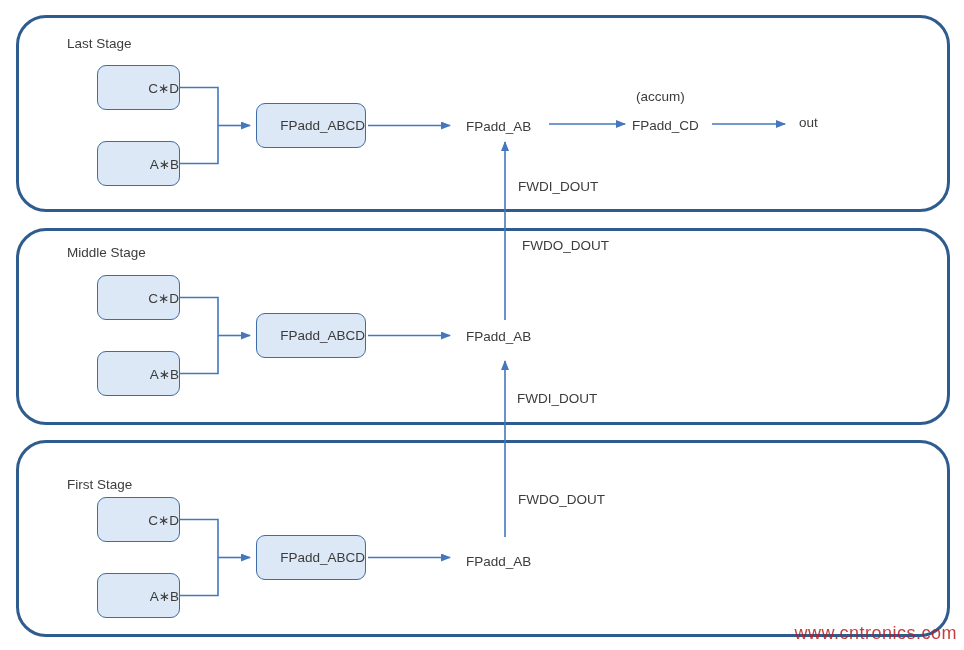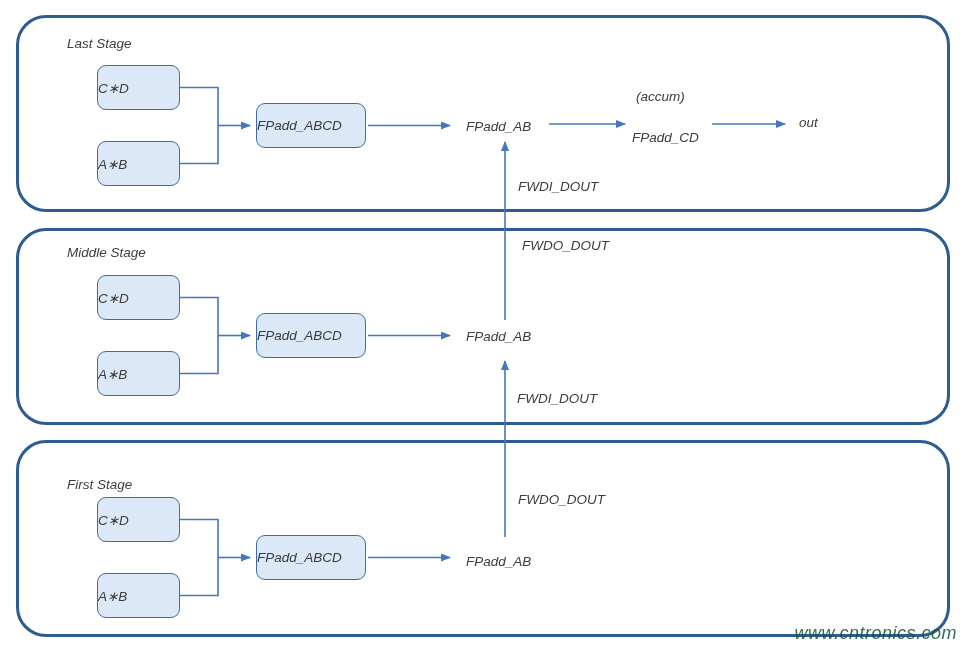--- a/index.html
+++ b/index.html
@@ -1,38 +1,38 @@
 <!DOCTYPE html>
 <html><head>
 <meta charset="utf-8">
 <style>
   html,body{margin:0;padding:0;background:#ffffff;}
   .canvas{
     position:relative;width:964px;height:650px;background:#ffffff;
-    font-family:"Liberation Sans",sans-serif;overflow:hidden;font-style:italic;
+    font-family:"Liberation Sans",sans-serif;overflow:hidden;
   }
   .stage{
     position:absolute;left:16px;width:928px;height:191px;
     border:3px solid #2e5c8e;border-radius:30px;background:#ffffff;z-index:1;
   }
   .overlay{position:absolute;left:0;top:0;z-index:2;pointer-events:none;}
   .title{
     position:absolute;font-size:13.5px;color:#3c3c3c;white-space:nowrap;z-index:3;
   }
   .box{
     position:absolute;box-sizing:border-box;
     border:1.5px solid #3e6da6;border-radius:9px;background:#dce8f5;
-    display:flex;align-items:center;justify-content:flex-start;
+    display:flex;align-items:center;justify-content:flex-end;
     font-size:13.5px;color:#3c3c3c;z-index:3;
   }
   .lbl{
     position:absolute;font-size:13.5px;color:#3c3c3c;white-space:nowrap;z-index:3;
   }
   .watermark{
-    position:absolute;top:623px;right:7px;font-size:18px;color:#14532d;
+    position:absolute;top:623px;right:7px;font-size:18px;color:#b91c1c;
     opacity:0.85;z-index:4;letter-spacing:0.5px;
   }
 </style>
 </head>
 <body>
 
 <div class="canvas">
 
   <div class="stage" style="top:15px;"></div>
   <div class="stage" style="top:228px;"></div>
@@ -72,21 +72,21 @@
   </div>
   <div class="box" style="left:97px;top:141px;width:83px;height:45px;">
     <span>A∗B</span>
   </div>
   <div class="box" style="left:256px;top:103px;width:110px;height:45px;">
     <span>FPadd_ABCD</span>
   </div>
 
   <div class="lbl" style="left:466px;top:119px;">FPadd_AB</div>
   <div class="lbl" style="left:636px;top:89px;">(accum)</div>
-  <div class="lbl" style="left:632px;top:130px;">FPadd_CD</div>
+  <div class="lbl" style="left:632px;top:118px;">FPadd_CD</div>
   <div class="lbl" style="left:799px;top:115px;">out</div>
   <div class="lbl" style="left:518px;top:179px;">FWDI_DOUT</div>
 
   <div class="title" style="left:67px;top:245px;">Middle Stage</div>
 
   <div class="box" style="left:97px;top:275px;width:83px;height:45px;">
     <span>C∗D</span>
   </div>
   <div class="box" style="left:97px;top:351px;width:83px;height:45px;">
     <span>A∗B</span>

